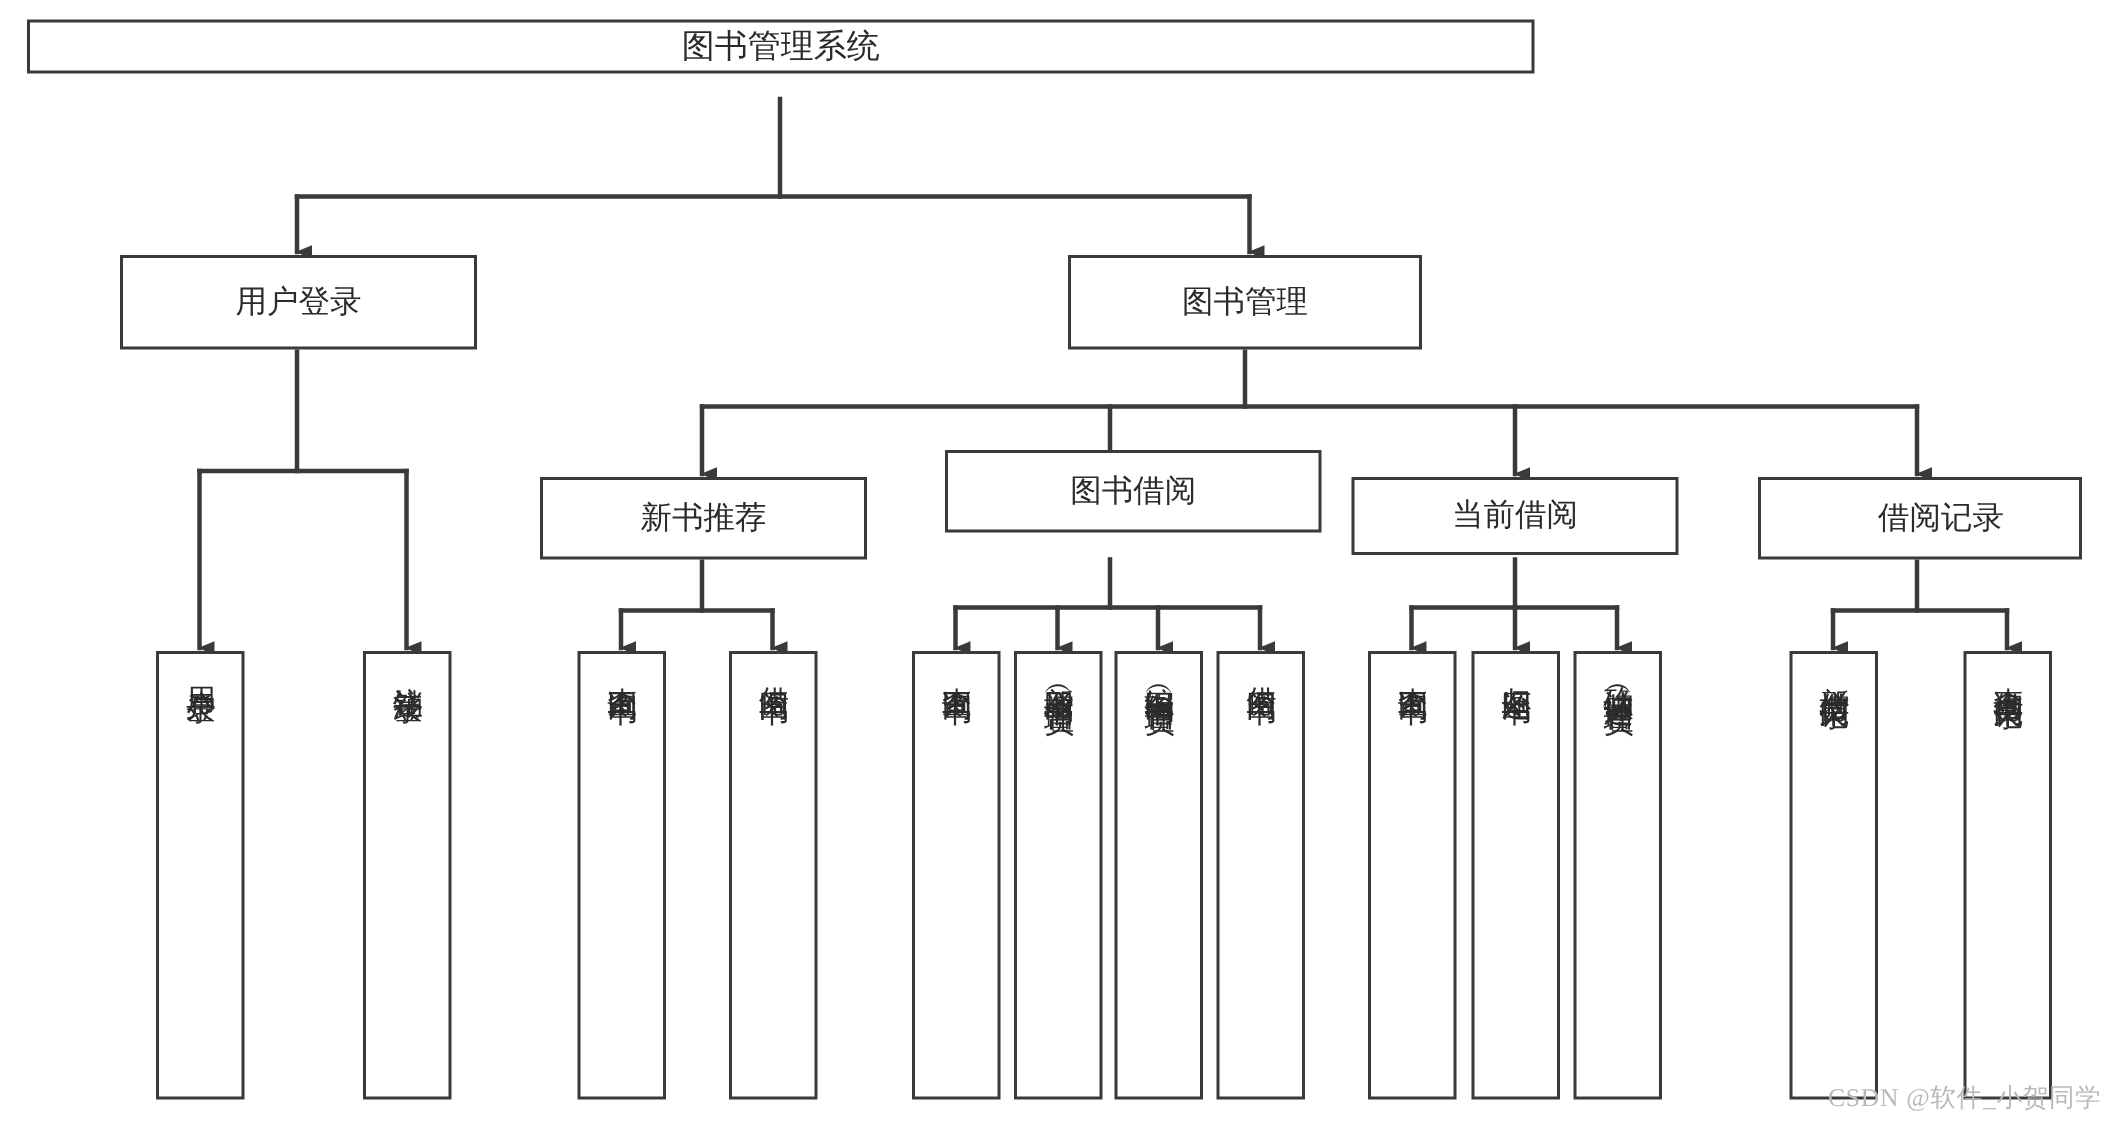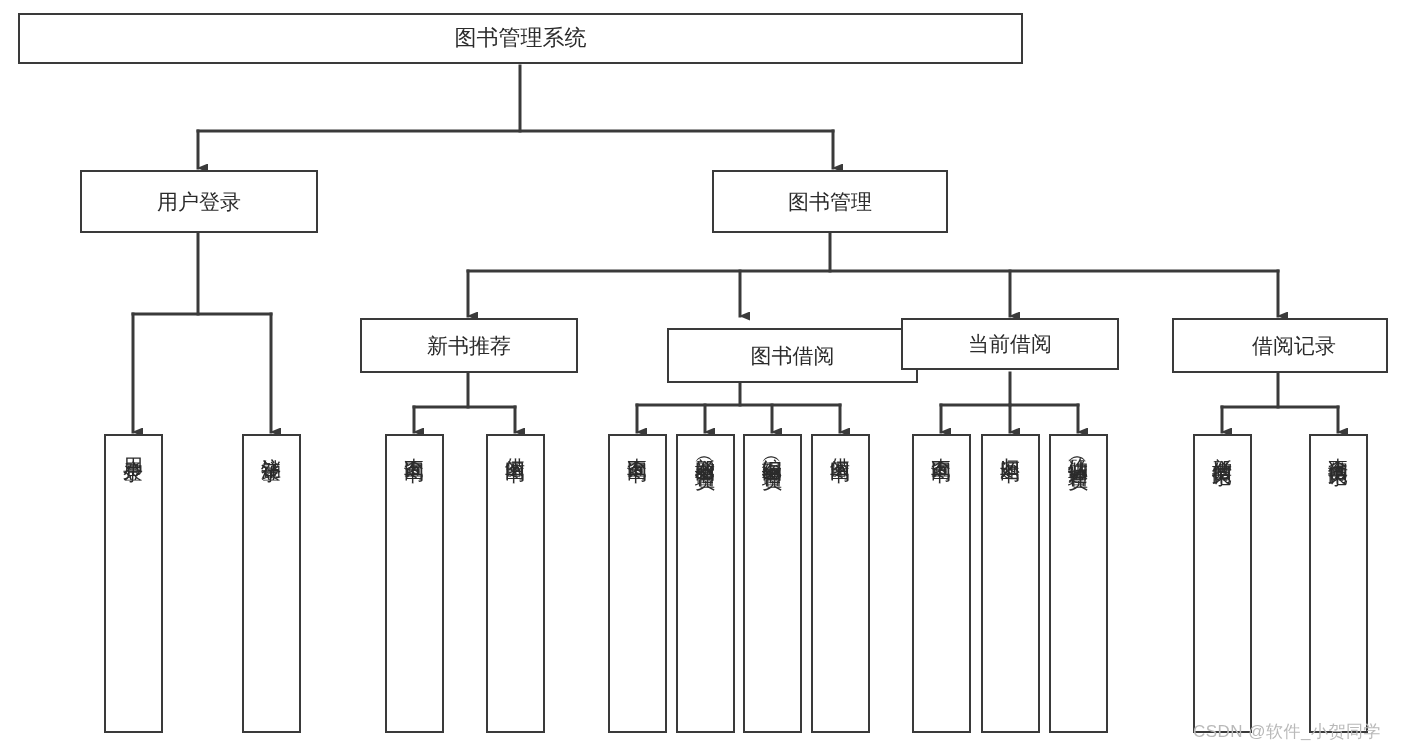--- a/index.html
+++ b/index.html
@@ -59,27 +59,28 @@
   .node.vert .node-label {
     writing-mode: vertical-rl;
     text-orientation: upright;
     font-size: 20px;
     letter-spacing: 2px;
     line-height: 1.0;
     white-space: nowrap;
   }
   #watermark {
     position: absolute;
-    right: 24px;
+    right: 4px;
     bottom: 4px;
     font-size: 17px;
     color: #b9b9b9;
     letter-spacing: 0.5px;
     white-space: nowrap;
     user-select: none;
+    font-family: Liberation Serif, serif;
   }
 </style>
 </head>
 <body>
 
 <div id="diagram-canvas">
 
   <svg id="edges-layer" viewBox="0 0 1405 747" width="1405" height="747" xmlns="http://www.w3.org/2000/svg">
     <defs>
       <marker id="arrowhead" markerWidth="9" markerHeight="11" refX="4.5" refY="10" orient="auto" markerUnits="userSpaceOnUse">
@@ -123,37 +124,37 @@
       <path d="M 1010 405 L 1010 432" marker-end="url(#arrowhead)"></path>
       <path d="M 1078 405 L 1078 432" marker-end="url(#arrowhead)"></path>
 
       <path d="M 1278 373 L 1278 407"></path>
       <path d="M 1222 407 L 1338 407"></path>
       <path d="M 1222 407 L 1222 432" marker-end="url(#arrowhead)"></path>
       <path d="M 1338 407 L 1338 432" marker-end="url(#arrowhead)"></path>
     </g>
   </svg>
 
-  <div class="node horiz root" style="left:18px; top:13px; width:1005px; height:51px;">
+  <div class="node horiz root" style="left:18px; top:13px; width:1005px; height:36px;">
     <span class="node-label">图书管理系统</span>
   </div>
 
   <div class="node horiz" style="left:80px; top:170px; width:238px; height:63px;">
     <span class="node-label">用户登录</span>
   </div>
 
   <div class="node horiz" style="left:712px; top:170px; width:236px; height:63px;justify-content:center;">
     <span class="node-label">图书管理</span>
   </div>
 
   <div class="node horiz" style="left:360px; top:318px; width:218px; height:55px;">
     <span class="node-label">新书推荐</span>
   </div>
 
-  <div class="node horiz" style="left:630px; top:328px; width:251px; height:55px;margin-left:37px;">
+  <div class="node horiz" style="left:630px; top:300px; width:251px; height:55px;">
     <span class="node-label">图书借阅</span>
   </div>
 
   <div class="node horiz" style="left:901px; top:318px; width:218px; height:52px;">
     <span class="node-label">当前借阅</span>
   </div>
 
   <div class="node horiz" style="left:1172px; top:318px; width:216px; height:55px;padding-left:28px;">
     <span class="node-label">借阅记录</span>
   </div>

